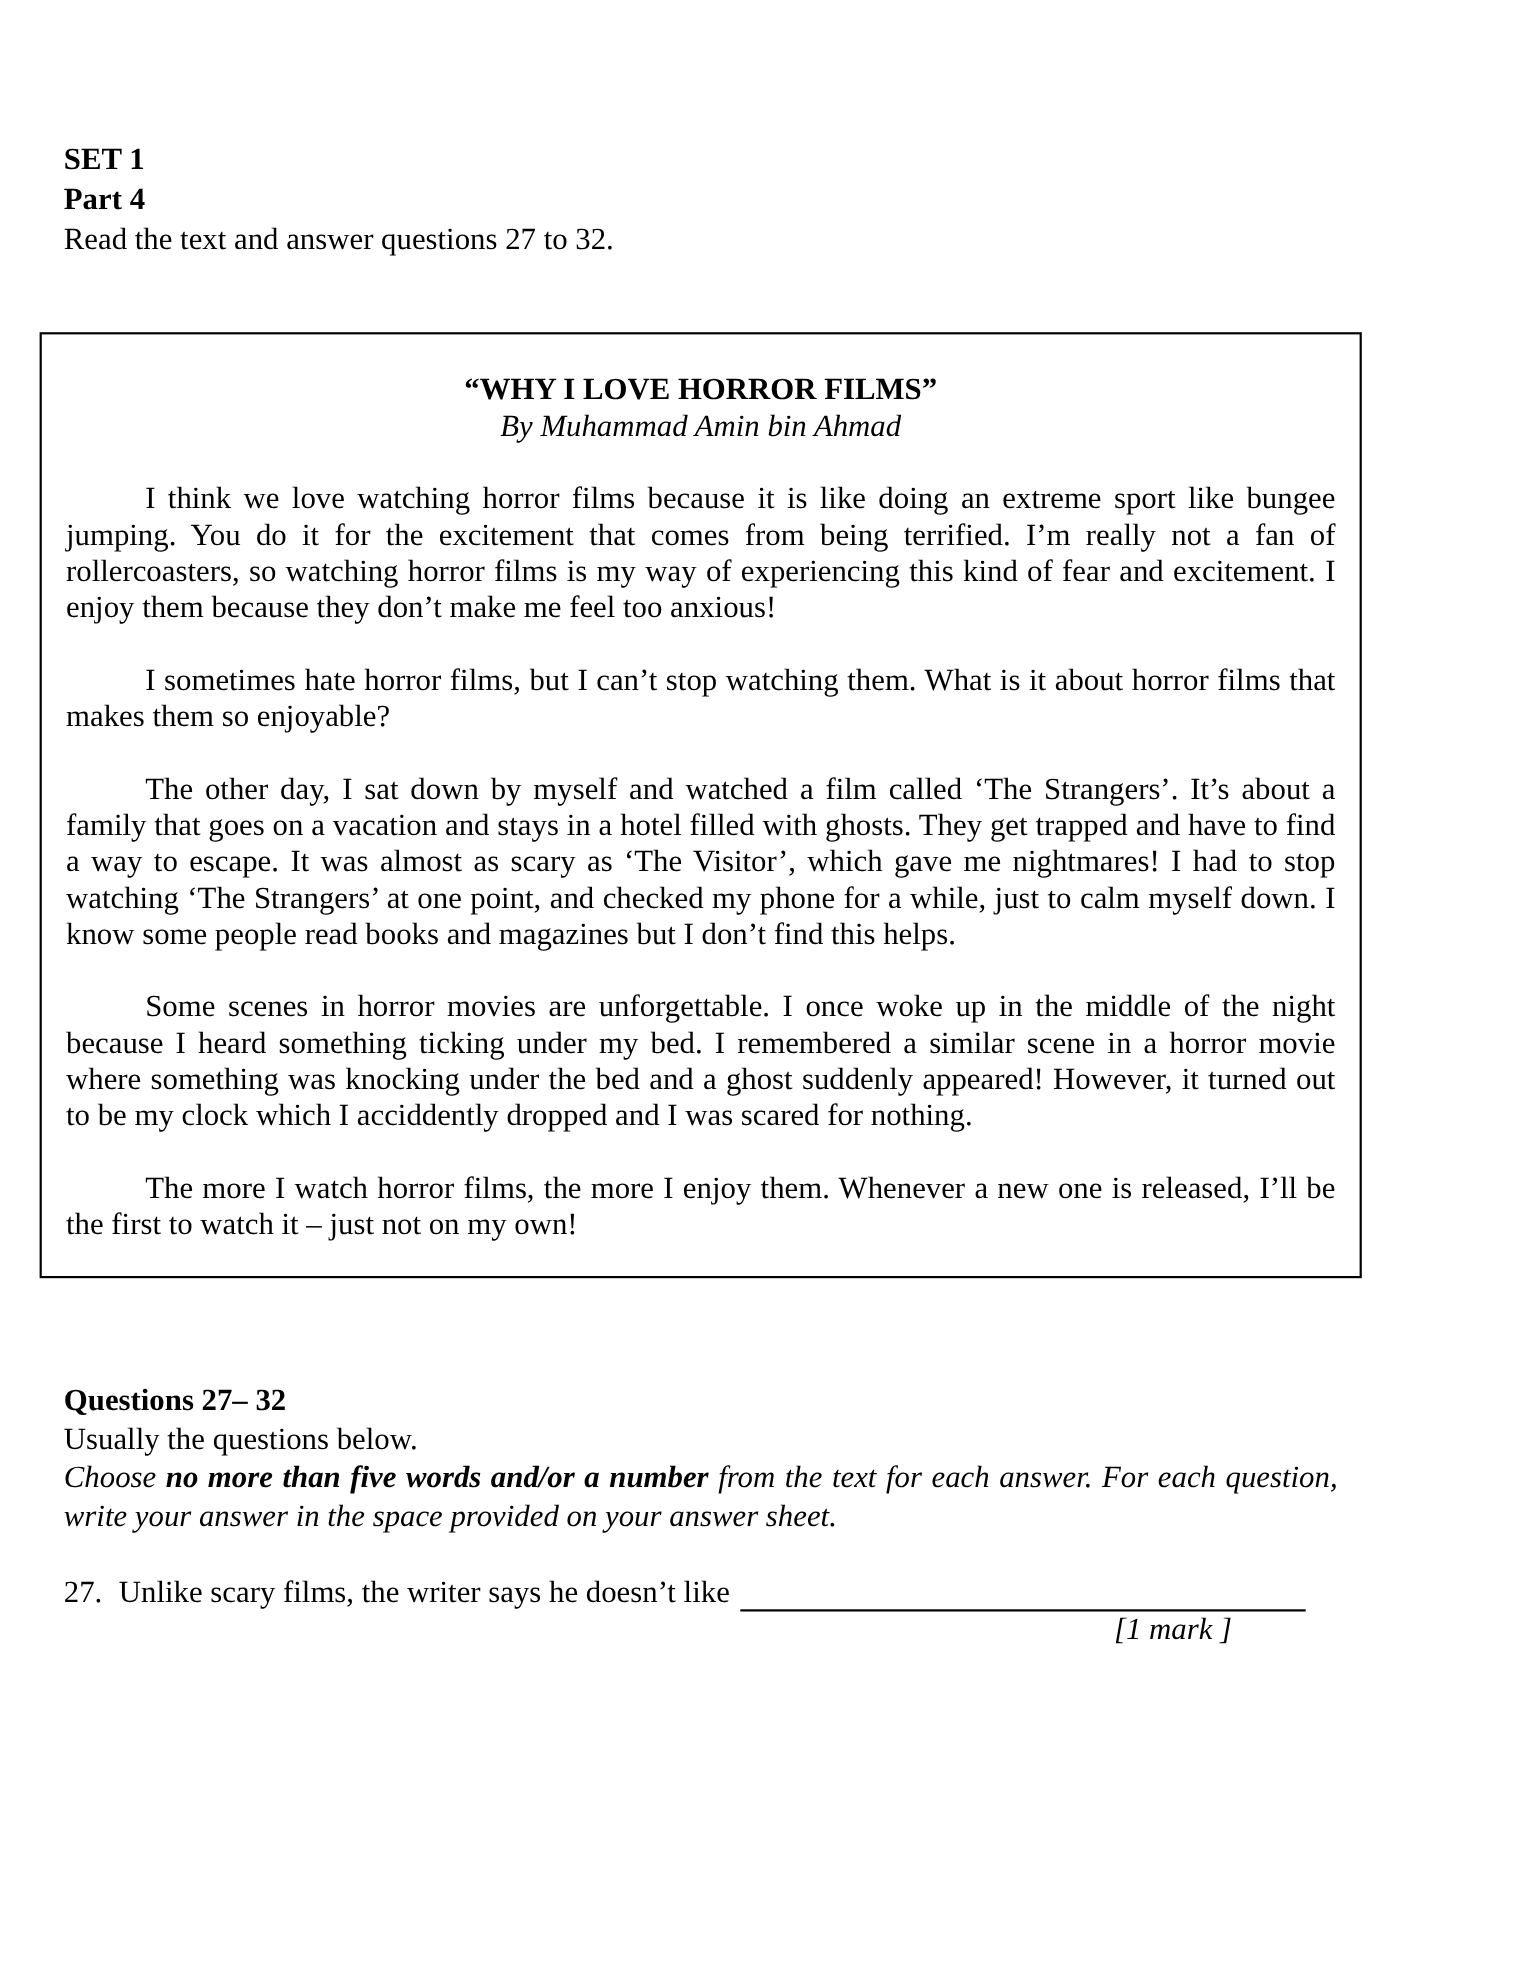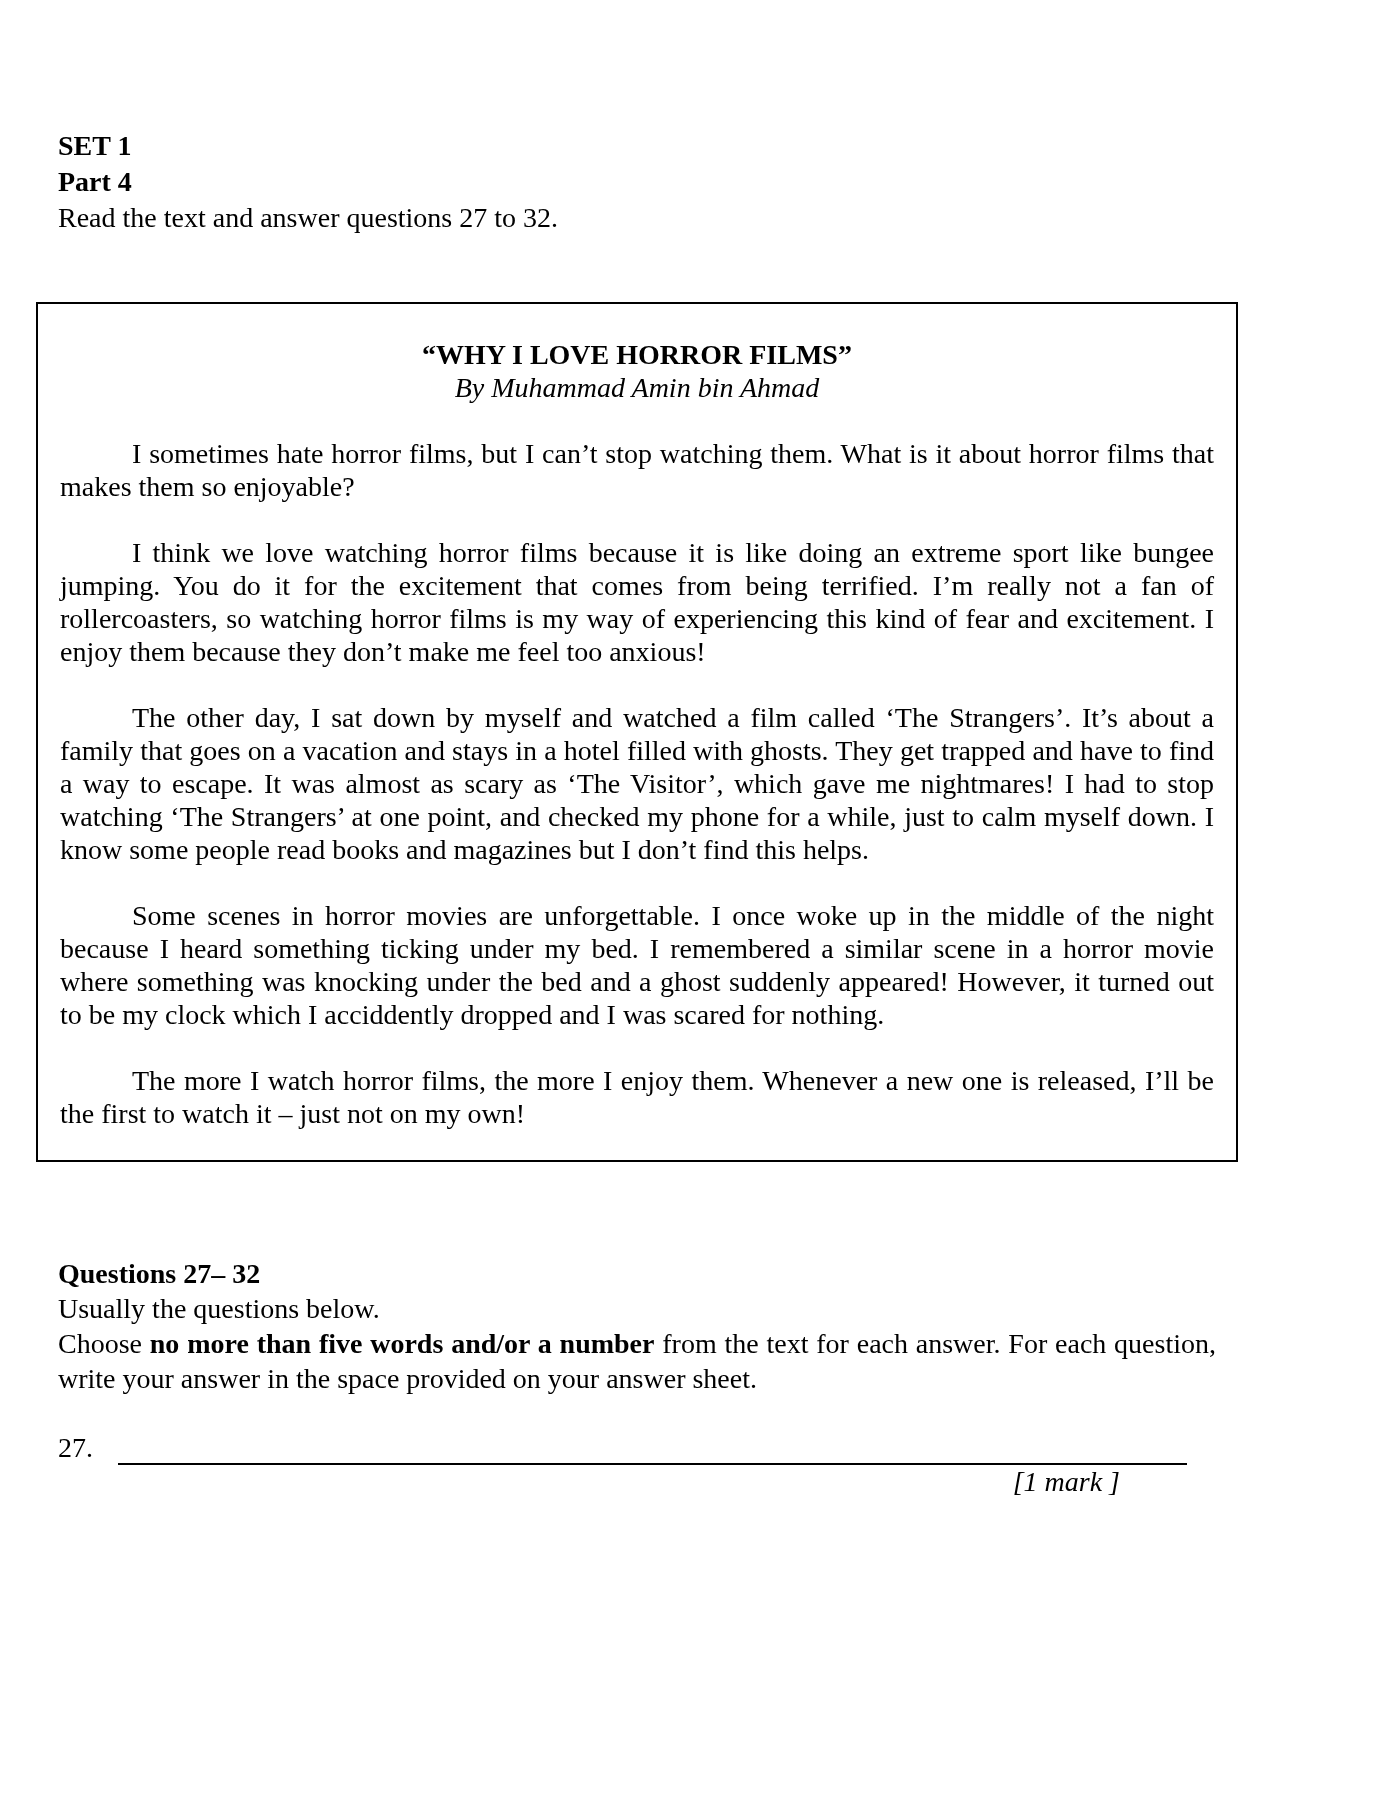--- a/index.html
+++ b/index.html
@@ -49,20 +49,21 @@
   }
   .q-heading {
     margin-top: 94px;
     font-weight: bold;
     line-height: 35px;
   }
   .q-subheading {
     line-height: 35px;
   }
   .q-instruction {
+    font-style: italic;
     line-height: 35px;
     text-align: justify;
   }
   .q-instruction b {
     font-weight: bold;
   }
   .q-row {
     margin-top: 34px;
     display: flex;
     align-items: baseline;
@@ -94,30 +95,31 @@
 
 <div class="content">
 
   <div class="hdr-line">SET 1</div>
   <div class="hdr-line">Part 4</div>
   <div class="hdr-instruction">Read the text and answer questions 27 to 32.</div>
 
   <div class="passage-box">
     <div class="passage-title">“WHY I LOVE HORROR FILMS”</div>
     <div class="passage-byline">By Muhammad Amin bin Ahmad</div>
+    <p>I think we love watching horror films because it is like doing an extreme sport like bungee jumping. You do it for the excitement that comes from being terrified. I’m really not a fan of rollercoasters, so watching horror films is my way of experiencing this kind of fear and excitement. I enjoy them because they don’t make me feel too anxious!</p>
     <p>I sometimes hate horror films, but I can’t stop watching them. What is it about horror films that makes them so enjoyable?</p>
-    <p>I think we love watching horror films because it is like doing an extreme sport like bungee jumping. You do it for the excitement that comes from being terrified. I’m really not a fan of rollercoasters, so watching horror films is my way of experiencing this kind of fear and excitement. I enjoy them because they don’t make me feel too anxious!</p>
     <p>The other day, I sat down by myself and watched a film called ‘The Strangers’. It’s about a family that goes on a vacation and stays in a hotel filled with ghosts. They get trapped and have to find a way to escape. It was almost as scary as ‘The Visitor’, which gave me nightmares! I had to stop watching ‘The Strangers’ at one point, and checked my phone for a while, just to calm myself down. I know some people read books and magazines but I don’t find this helps.</p>
     <p>Some scenes in horror movies are unforgettable. I once woke up in the middle of the night because I heard something ticking under my bed. I remembered a similar scene in a horror movie where something was knocking under the bed and a ghost suddenly appeared! However, it turned out to be my clock which I acciddently dropped and I was scared for nothing.</p>
     <p>The more I watch horror films, the more I enjoy them. Whenever a new one is released, I’ll be the first to watch it – just not on my own!</p>
   </div>
 
   <div class="q-heading">Questions 27– 32</div>
   <div class="q-subheading">Usually the questions below.</div>
   <div class="q-instruction"><span>Choose </span><b>no more than five words and/or a number</b><span> from the text for each answer. For each question, write your answer in the space provided on your answer sheet.</span></div>
 
   <div class="q-row">
     <span class="q-number">27.</span>
+    <span class="q-text">Unlike scary films, the writer says he doesn’t like</span>
     <span class="q-blank"></span>
   </div>
   <div class="q-marks">[1 mark ]</div>
 
 </div>
 
 </body></html>

